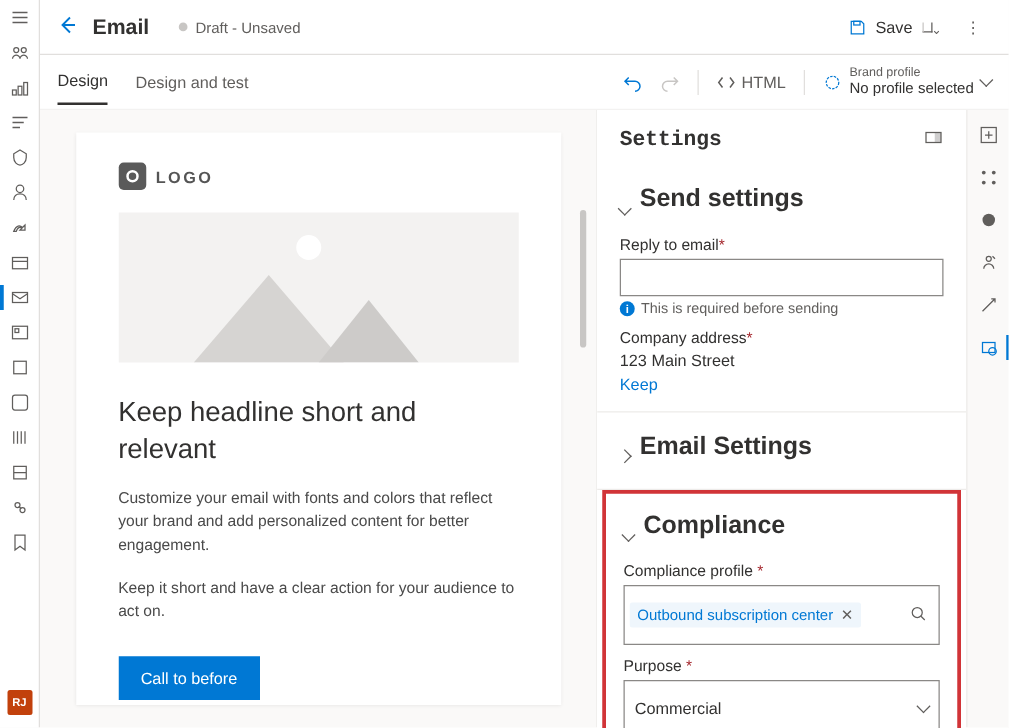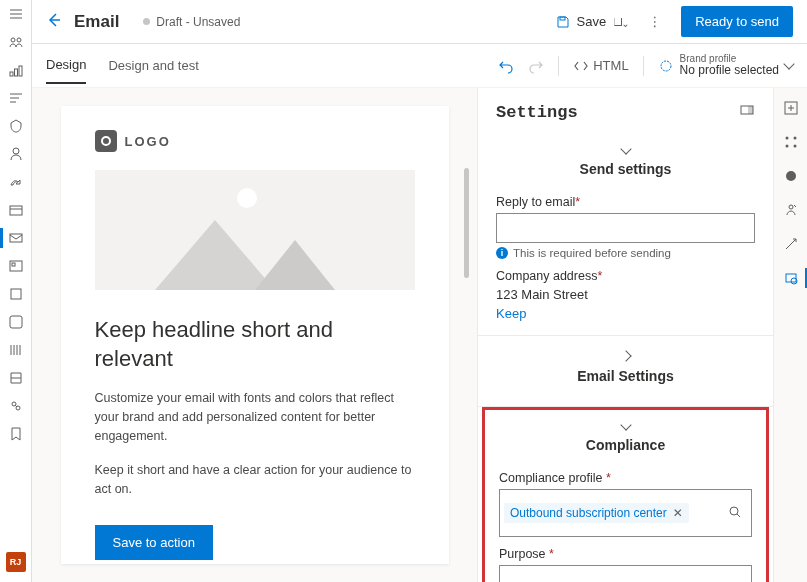--- a/index.html
+++ b/index.html
@@ -44,21 +44,21 @@
 .sun { position: absolute; top: 18px; left: 142px; width: 20px; height: 20px; background: #fff; border-radius: 50%; }
 .headline { font-size: 22px; font-weight: 400; margin-bottom: 16px; line-height: 1.3; }
 .body1, .body2 { font-size: 12.5px; color: #4a4a4a; margin-bottom: 16px; line-height: 1.5; }
 .cta { background: #0078d4; color: #fff; border: none; padding: 10px 18px; font-size: 13px; cursor: pointer; margin-top: 10px; }
 .scrollhint { position: absolute; right: 8px; top: 80px; width: 5px; height: 110px; background: #c8c6c4; border-radius: 3px; }
 .panel { width: 296px; background: #fff; border-left: 1px solid #edebe9; display: flex; flex-direction: column; overflow-y: auto; }
 .panelhead { display: flex; align-items: flex-end; justify-content: space-between; padding: 14px 18px 10px; font-family: Liberation Mono, monospace; }
 .panelhead h2 { font-size: 17px; font-weight: 600; }
 .section { padding: 8px 18px 14px; }
 .section.bordered { border-bottom: 1px solid #edebe9; }
-.sectitle { display: flex; align-items: center; gap: 8px; font-weight: 600; font-size: 14px; padding: 8px 0; cursor: pointer; flex-direction: column; }
+.sectitle { display: flex; align-items: flex-end; gap: 8px; font-weight: 600; font-size: 20px; padding: 8px 0; cursor: pointer; }
 .chev { display: inline-block; width: 8px; height: 8px; border-right: 1.5px solid #605e5c; border-bottom: 1.5px solid #605e5c; }
 .chev.down { transform: rotate(45deg); margin-top: -3px; }
 .chev.right { transform: rotate(-45deg); }
 .flabel { font-size: 12.5px; color: #323130; margin: 10px 0 4px; }
 .req { color: #a4262c; }
 .input { width: 100%; border: 1px solid #8a8886; padding: 6px 8px; font-size: 13px; height: 30px; }
 .hint { font-size: 11.5px; color: #605e5c; display: flex; align-items: center; gap: 5px; margin-top: 4px; }
 .infoic { width: 12px; height: 12px; border-radius: 50%; background: #0078d4; color: #fff; font-size: 9px; display: flex; align-items: center; justify-content: center; font-weight: bold; }
 .static { font-size: 13px; margin-top: 4px; }
 .link { color: #0078d4; font-size: 13px; cursor: pointer; margin-top: 4px; display: inline-block; }
@@ -187,21 +187,20 @@
       <span class="spacer"></span>
       <span class="savebtn">
         <svg viewBox="0 0 16 16">
             <path d="M3 3h8l2 2v8H3z" fill="none" stroke="#0078d4"></path>
             <rect x="5" y="3" width="5" height="3" fill="none" stroke="#0078d4"></rect>
           </svg>
         <span>Save</span>
         <span class="chev">⌄</span>
       </span>
       <span class="vmore">⋮</span>
-      <button class="primary">Ready to send</button>
     </div>
 
     <div class="subbar">
       <span class="tab active">Design</span>
       <span class="tab">Design and test</span>
       <div class="subright">
         <span class="subic">
             <svg viewBox="0 0 16 16">
               <path d="M5 4L2 7l3 3M2 7h8a4 4 0 0 1 0 8" fill="none" stroke="#0078d4" stroke-width="1.2"></path>
             </svg>
@@ -242,21 +241,21 @@
             <span class="txt">LOGO</span>
           </div>
           <div class="imgph">
             <div class="mtn1"></div>
               <div class="mtn2"></div>
               <div class="sun"></div>
           </div>
           <div class="headline">Keep headline short and relevant</div>
           <div class="body1">Customize your email with fonts and colors that reflect your brand and add personalized content for better engagement.</div>
           <div class="body2">Keep it short and have a clear action for your audience to act on.</div>
-          <button class="cta">Save to action</button>
+          <button class="cta">Call to before</button>
         </div>
         <div class="scrollhint"></div>
       </div>
 
       <div class="panel">
         <div class="panelhead">
           <h2>Settings</h2>
           <span><svg viewBox="0 0 16 16">
                 <rect x="2" y="4" width="12" height="8" fill="none" stroke="#605e5c"></rect>
                 <rect x="9" y="4" width="5" height="8" fill="#605e5c" opacity="0.3"></rect>

